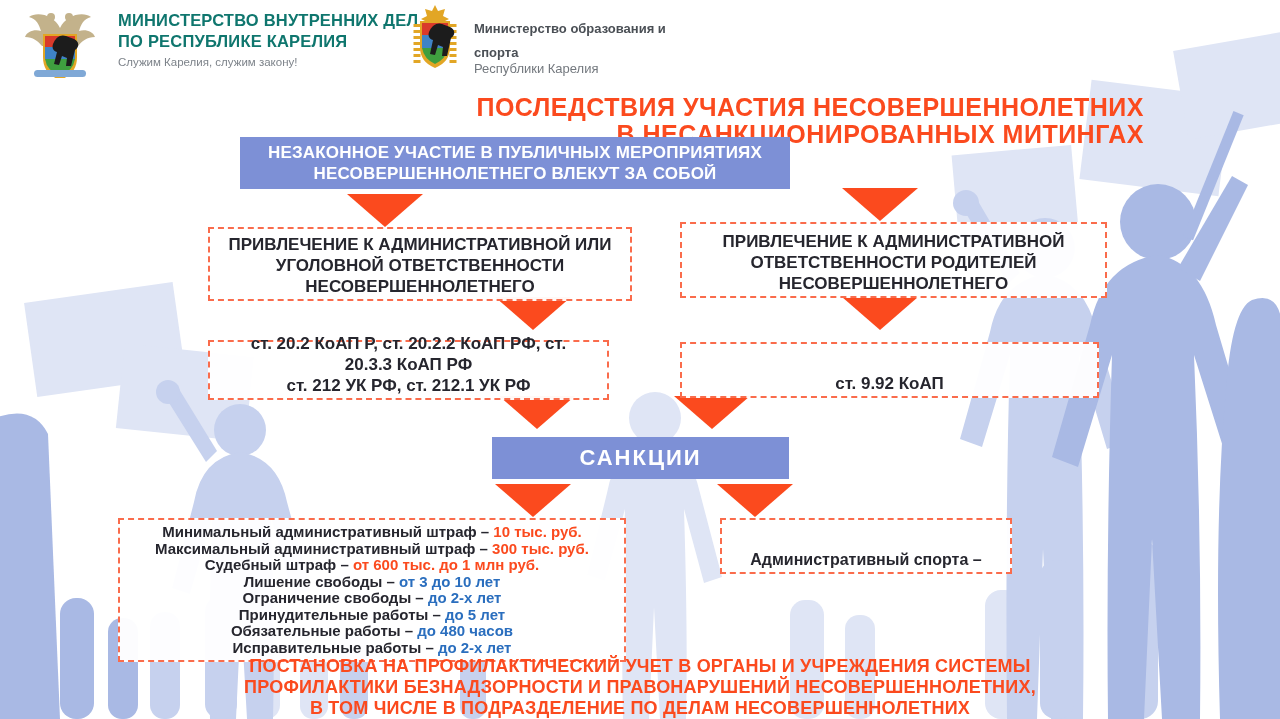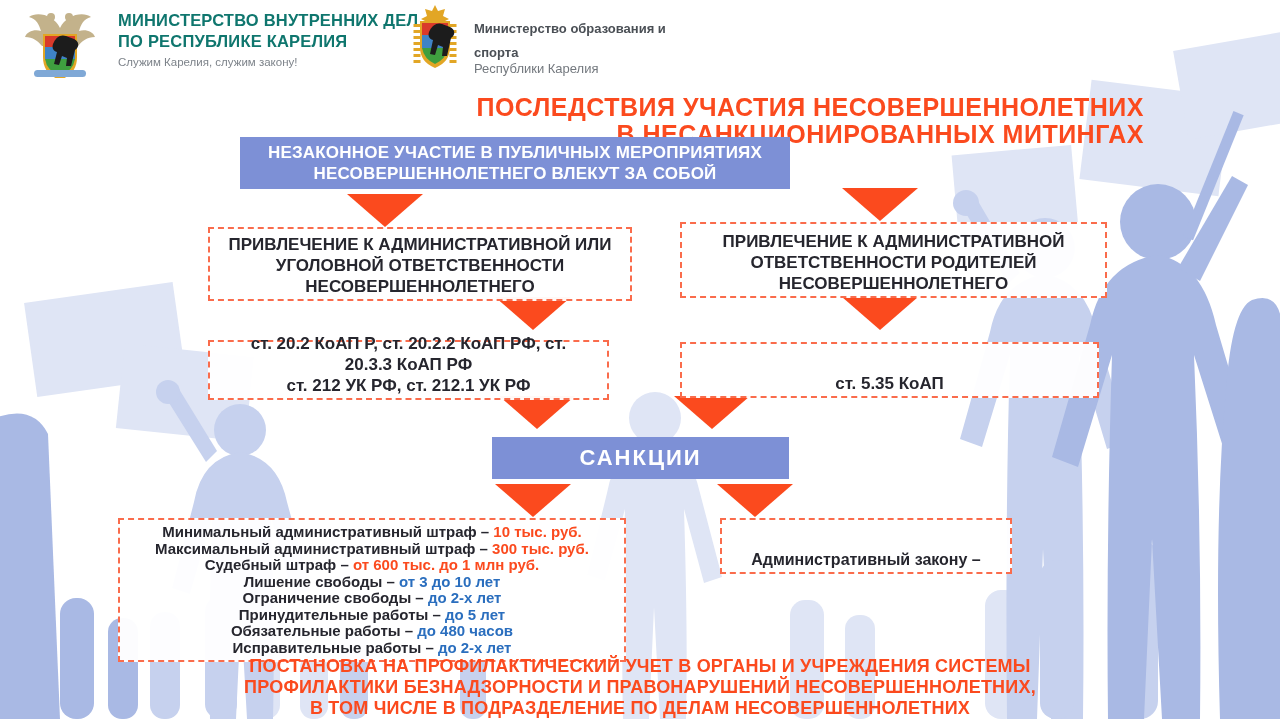--- a/index.html
+++ b/index.html
@@ -150,40 +150,40 @@
   <div class="dbox" style="left:680px;top:222px;width:395px;height:68px;padding:2px 14px">
     <div>ПРИВЛЕЧЕНИЕ К АДМИНИСТРАТИВНОЙ ОТВЕТСТВЕННОСТИ РОДИТЕЛЕЙ НЕСОВЕРШЕННОЛЕТНЕГО</div>
   </div>
 
   <div class="dbox" style="left:208px;top:340px;width:377px;height:52px;padding:2px 10px">
     <div>ст. 20.2 КоАП Р, ст. 20.2.2 КоАП РФ, ст.</div>
     <div>20.3.3 КоАП РФ</div>
     <div>ст. 212 УК РФ, ст. 212.1 УК РФ</div>
   </div>
   <div class="dbox" style="left:680px;top:342px;width:395px;height:48px;padding:2px 10px">
-    <div>ст. 5.35 КоАП</div>
+    <div>ст. 9.92 КоАП</div>
   </div>
 
   <div class="sanctions-banner">
     <span>САНКЦИИ</span>
   </div>
 
   <div class="dbox sanc-rows" style="left:118px;top:518px;width:492px;height:132px;padding:4px 6px">
     <div class="s-row"><span>Минимальный административный штраф –</span> <span class="v-orange">10 тыс. руб.</span></div>
     <div class="s-row"><span>Максимальный административный штраф –</span> <span class="v-orange">300 тыс. руб.</span></div>
     <div class="s-row"><span>Судебный штраф –</span> <span class="v-orange">от 600 тыс. до 1 млн руб.</span></div>
     <div class="s-row"><span>Лишение свободы –</span> <span class="v-blue">от 3 до 10 лет</span></div>
     <div class="s-row"><span>Ограничение свободы –</span> <span class="v-blue">до 2-х лет</span></div>
     <div class="s-row"><span>Принудительные работы –</span> <span class="v-blue">до 5 лет</span></div>
     <div class="s-row"><span>Обязательные работы –</span> <span class="v-blue">до 480 часов</span></div>
     <div class="s-row"><span>Исправительные работы –</span> <span class="v-blue">до 2-х лет</span></div>
   </div>
 
   <div class="dbox" style="left:720px;top:518px;width:272px;height:48px;padding:2px 8px">
-    <div class="parents-label">Административный закону –</div>
+    <div class="parents-label">Административный спорта –</div>
   </div>
 
   <div class="footer">
     <div>ПОСТАНОВКА НА ПРОФИЛАКТИЧЕСКИЙ УЧЕТ В ОРГАНЫ И УЧРЕЖДЕНИЯ СИСТЕМЫ</div>
     <div>ПРОФИЛАКТИКИ БЕЗНАДЗОРНОСТИ И ПРАВОНАРУШЕНИЙ НЕСОВЕРШЕННОЛЕТНИХ,</div>
     <div>В ТОМ ЧИСЛЕ В ПОДРАЗДЕЛЕНИЕ ПО ДЕЛАМ НЕСОВЕРШЕННОЛЕТНИХ</div>
   </div>
 
 </div>
 

